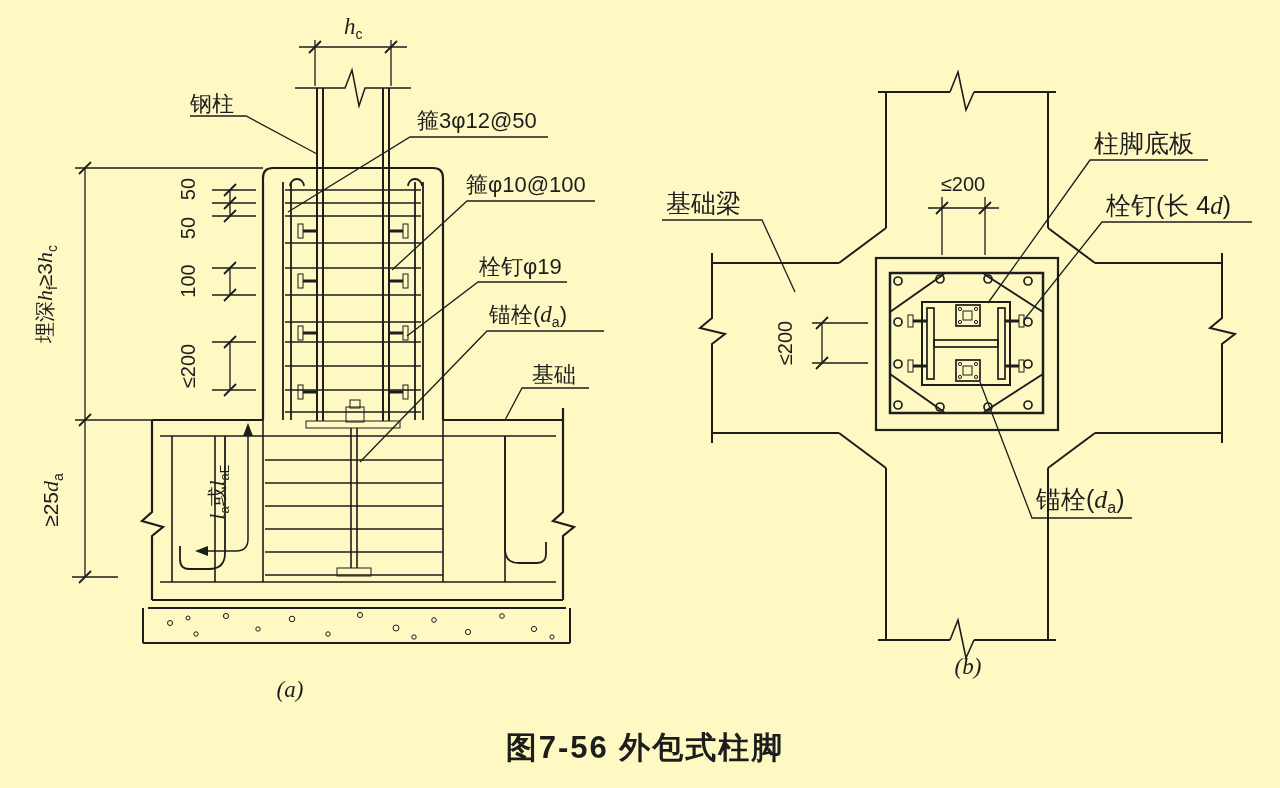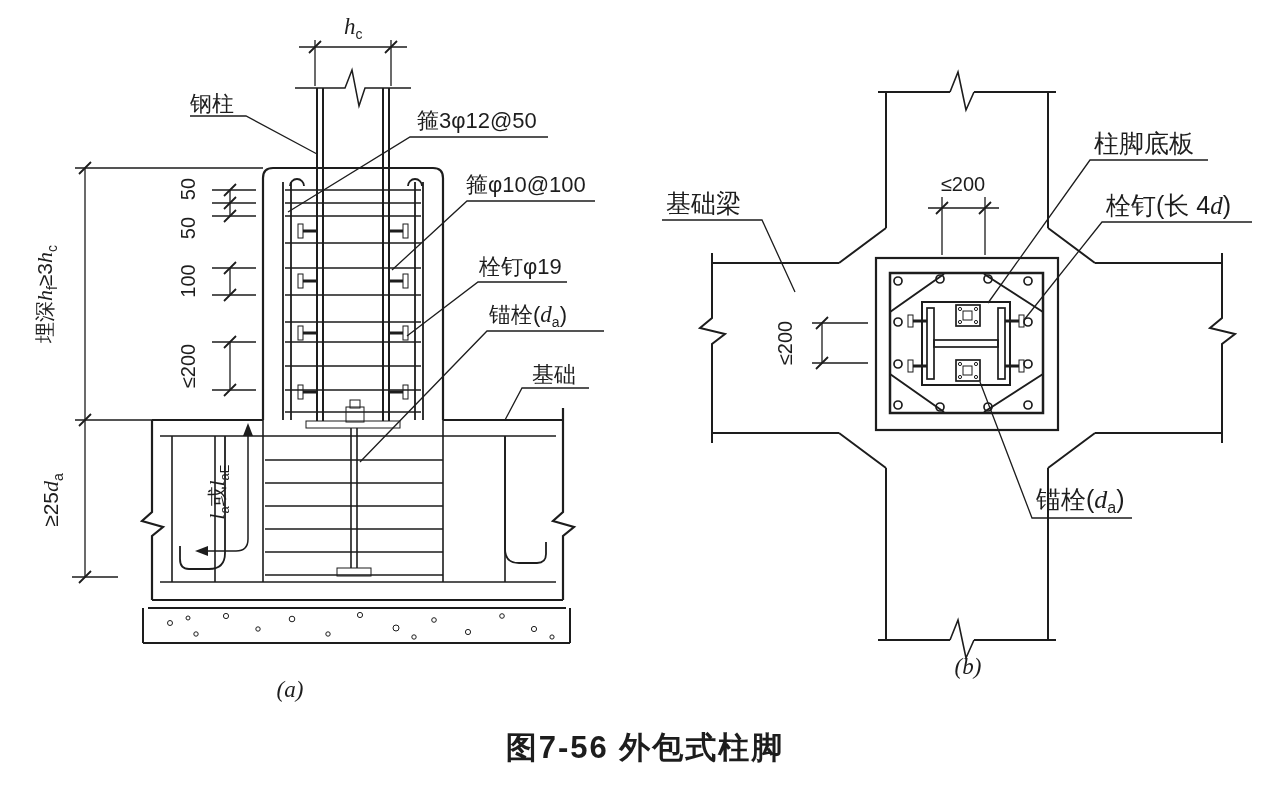--- a/index.html
+++ b/index.html
@@ -1,16 +1,16 @@
 <!DOCTYPE html>
 <html><head>
 <meta charset="utf-8">
 <style>
   html,body{margin:0;padding:0;background:#e8e6e2;}
-  .canvas{position:relative;width:1280px;height:788px;background:#ffffff;overflow:hidden;
+  .canvas{position:relative;width:1280px;height:788px;background:#fef9c3;overflow:hidden;
           font-family:"Liberation Sans",sans-serif;}
   svg{display:block}
   svg text{fill:#1d1d1d;font-family:"Liberation Sans",sans-serif;}
   .it{font-style:italic;font-family:"Liberation Serif",serif;}
   .ln path, .ln line, .ln rect, .ln circle{stroke:#1d1d1d;fill:none;stroke-linecap:butt;}
   .t  {stroke-width:1.3px;}
   .t2 {stroke-width:1.6px;}
   .s15{stroke-width:1.5px;}
   .s17{stroke-width:1.7px;}
   .s18{stroke-width:1.8px;}

